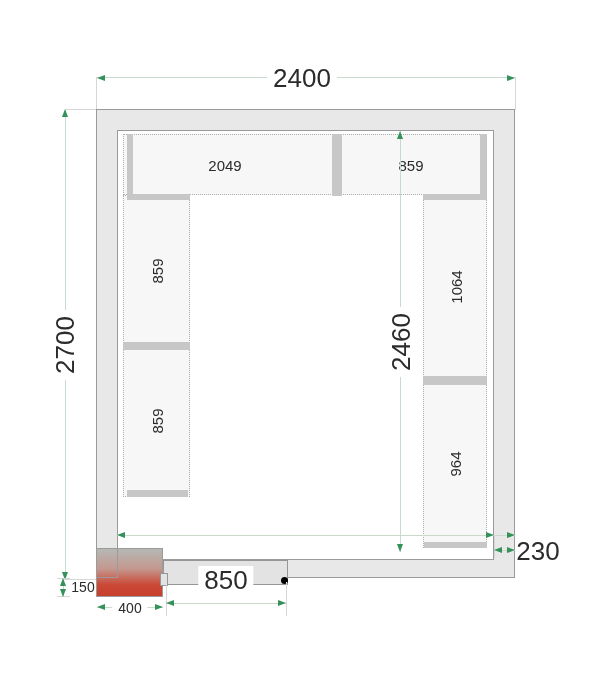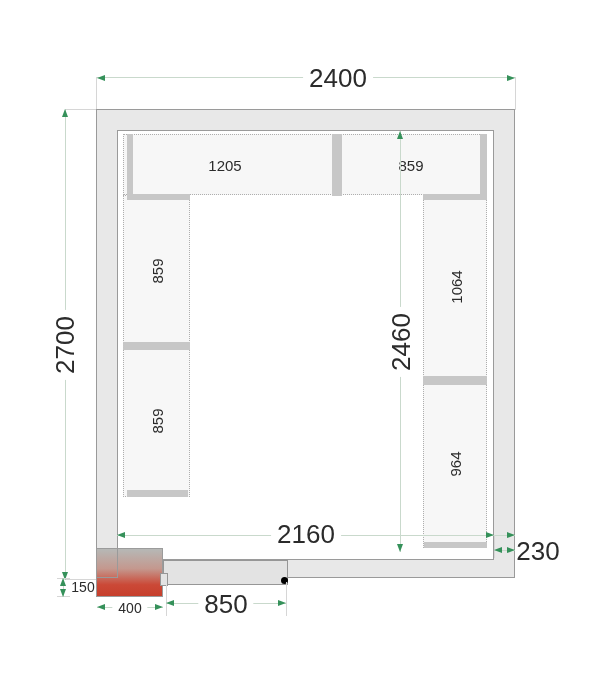--- a/index.html
+++ b/index.html
@@ -65,73 +65,72 @@
   <div class="abs bar" style="left:127px;top:134px;width:6px;height:63px;"></div>
   <div class="abs bar" style="left:127px;top:194px;width:63px;height:6px;"></div>
   <div class="abs bar" style="left:332px;top:134px;width:10px;height:62px;"></div>
   <div class="abs bar" style="left:480px;top:134px;width:7px;height:63px;"></div>
   <div class="abs bar" style="left:423px;top:194px;width:64px;height:6px;"></div>
   <div class="abs bar" style="left:123px;top:342px;width:67px;height:8px;"></div>
   <div class="abs bar" style="left:127px;top:490px;width:61px;height:7px;"></div>
   <div class="abs bar" style="left:423px;top:376px;width:64px;height:9px;"></div>
   <div class="abs bar" style="left:424px;top:542px;width:63px;height:6px;"></div>
 
-  <div class="lbl shelf-lbl" style="left:225px;top:165px;">1205</div>
+  <div class="lbl shelf-lbl" style="left:225px;top:165px;">2049</div>
   <div class="lbl shelf-lbl" style="left:411px;top:165px;">859</div>
   <div class="lbl shelf-lbl rot" style="left:157px;top:271px;">859</div>
   <div class="lbl shelf-lbl rot" style="left:157px;top:421px;">859</div>
   <div class="lbl shelf-lbl rot" style="left:456px;top:287px;">1064</div>
   <div class="lbl shelf-lbl rot" style="left:455px;top:464px;">964</div>
 
   <div class="abs unit" style="left:96px;top:548px;width:67px;height:49px;"></div>
   <div class="abs" style="left:117px;top:548px;width:1px;height:30px;background:var(--wall-border);"></div>
   <div class="abs" style="left:96px;top:577px;width:22px;height:1px;background:var(--wall-border);"></div>
 
   <div class="abs door" style="left:163px;top:560px;width:125px;height:25px;"></div>
   <div class="abs door" style="left:160px;top:573px;width:8px;height:13px;"></div>
   <div class="abs dot" style="left:281px;top:577px;width:7px;height:7px;"></div>
 
   <div class="abs eline" style="left:96px;top:77px;width:1px;height:32px;"></div>
   <div class="abs eline" style="left:515px;top:77px;width:1px;height:33px;"></div>
   <div class="abs dline" style="left:97px;top:77px;width:418px;height:1px;"></div>
   <div class="arr a-l" style="left:97px;top:75px;"></div>
   <div class="arr a-r" style="left:507px;top:75px;"></div>
-  <div class="lbl dim-big onwhite" style="left:302px;top:78px;margin-left:36px;">2400</div>
+  <div class="lbl dim-big onwhite" style="left:302px;top:78px;">2400</div>
 
   <div class="abs eline" style="left:65px;top:109px;width:31px;height:1px;"></div>
   <div class="abs eline" style="left:65px;top:579px;width:31px;height:1px;"></div>
   <div class="abs dline" style="left:65px;top:109px;width:1px;height:471px;"></div>
   <div class="arr a-u" style="left:62px;top:109px;"></div>
   <div class="arr a-d" style="left:62px;top:572px;"></div>
   <div class="lbl dim-big rot onwhite" style="left:65px;top:345px;">2700</div>
 
   <div class="abs dline" style="left:400px;top:131px;width:1px;height:421px;"></div>
   <div class="arr a-u" style="left:397px;top:131px;"></div>
   <div class="arr a-d" style="left:397px;top:544px;"></div>
   <div class="lbl dim-big rot onwhite" style="left:401px;top:342px;">2460</div>
 
   <div class="abs dline" style="left:117px;top:535px;width:377px;height:1px;"></div>
   <div class="arr a-l" style="left:117px;top:532px;"></div>
   <div class="arr a-r" style="left:486px;top:532px;"></div>
   <div class="abs dline" style="left:494px;top:535px;width:21px;height:1px;"></div>
   <div class="arr a-r" style="left:507px;top:532px;"></div>
-  <div class="lbl dim-big onwhite" style="left:306px;top:534px;">2160</div>
 
   <div class="abs eline" style="left:494px;top:535px;width:1px;height:23px;"></div>
   <div class="abs dline" style="left:494px;top:550px;width:21px;height:1px;"></div>
   <div class="arr a-l" style="left:494px;top:547px;"></div>
   <div class="arr a-r" style="left:507px;top:547px;"></div>
   <div class="lbl dim-big" style="left:538px;top:551px;">230</div>
 
   <div class="abs eline" style="left:166px;top:585px;width:1px;height:31px;"></div>
   <div class="abs eline" style="left:286px;top:582px;width:1px;height:34px;"></div>
   <div class="abs dline" style="left:166px;top:603px;width:120px;height:1px;"></div>
   <div class="arr a-l" style="left:166px;top:600px;"></div>
   <div class="arr a-r" style="left:278px;top:600px;"></div>
-  <div class="lbl dim-big onwhite" style="left:226px;top:604px;">850</div>
+  <div class="lbl dim-big onwhite" style="left:226px;top:580px;">850</div>
 
   <div class="abs dline" style="left:97px;top:607px;width:66px;height:1px;"></div>
   <div class="arr a-l" style="left:97px;top:604px;"></div>
   <div class="arr a-r" style="left:155px;top:604px;"></div>
   <div class="lbl dim-small onwhite" style="left:130px;top:608px;">400</div>
 
   <div class="abs eline" style="left:57px;top:578px;width:13px;height:1px;"></div>
   <div class="abs eline" style="left:57px;top:596px;width:13px;height:1px;"></div>
   <div class="abs dline" style="left:63px;top:578px;width:1px;height:19px;"></div>
   <div class="arr a-u" style="left:60px;top:578px;"></div>

